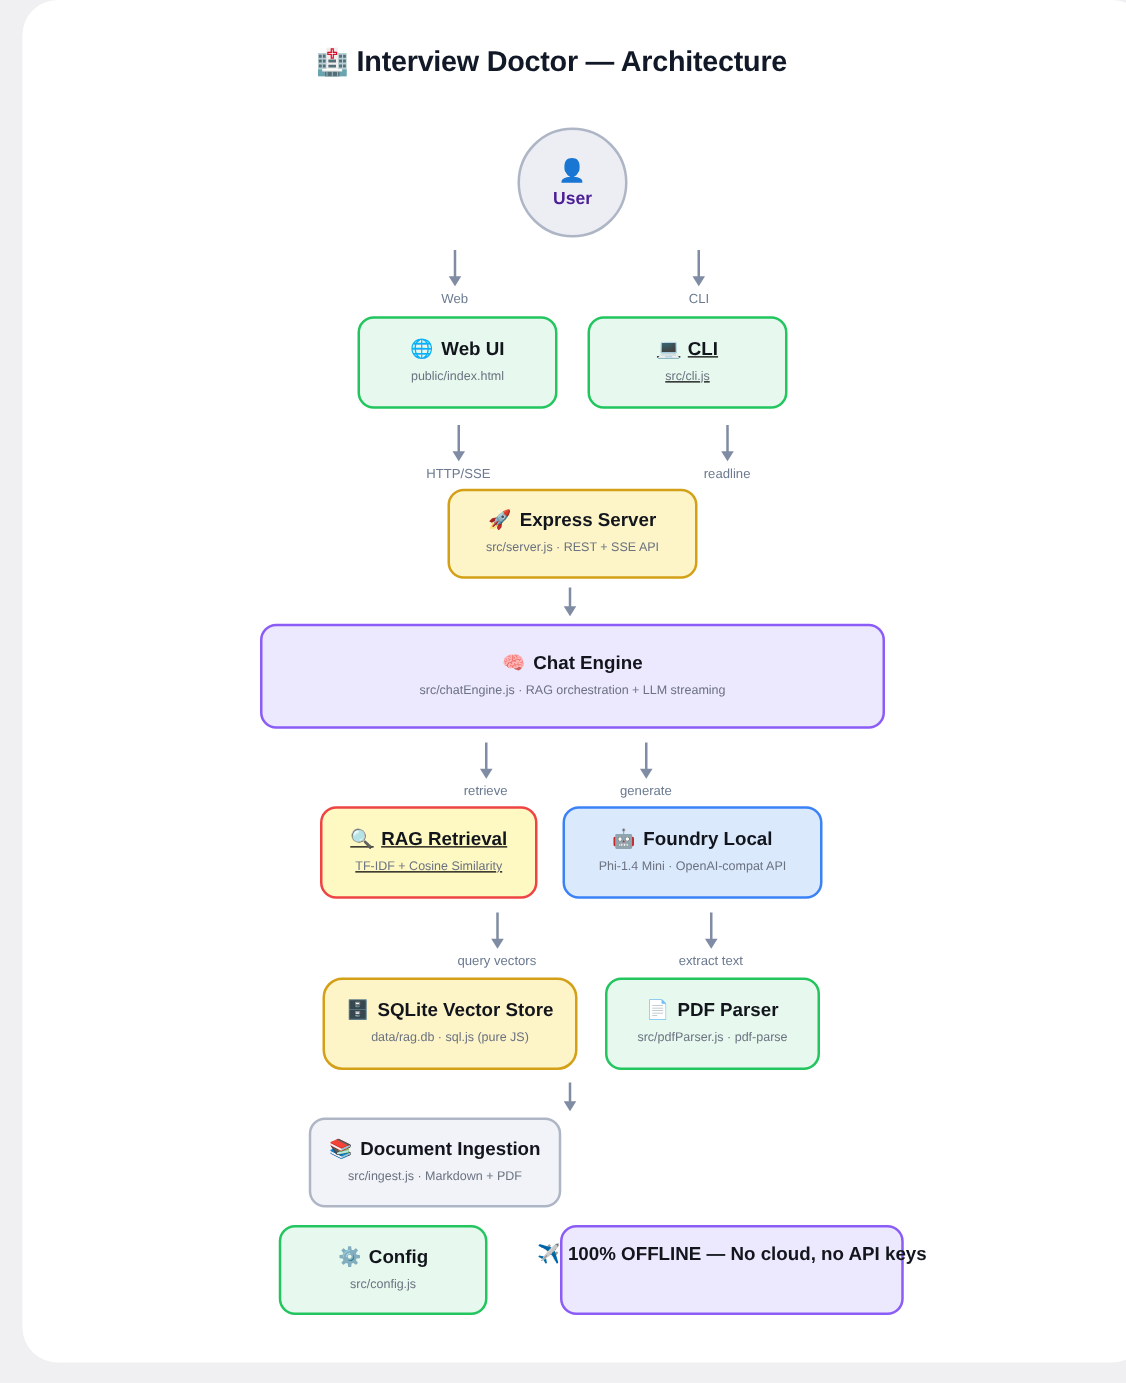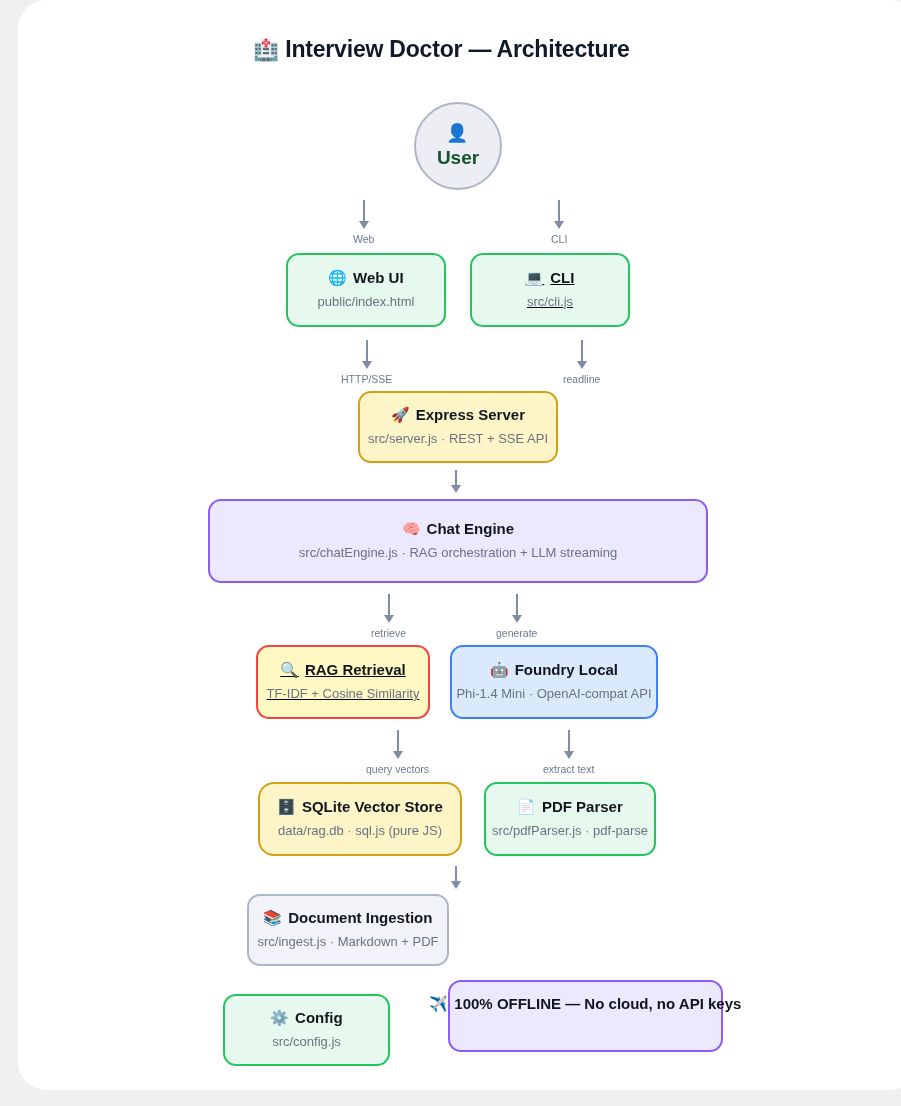--- a/index.html
+++ b/index.html
@@ -55,21 +55,21 @@
   .node .title {
     font-size: 15px;
     font-weight: bold;
     color: #12161c;
     line-height: 1.1;
     white-space: nowrap;
   }
   .node .title .emoji { margin-right: 6px; font-size: 15px; }
   .node .sub {
     margin-top: 7px;
-    font-size: 13px;
+    font-size: 10px;
     color: #6b7280;
     line-height: 1.2;
     white-space: nowrap;
   }
   .node.top-aligned { justify-content: flex-start; padding-top: 14px; }
 
   .c-green  { background: #e7f9ee; border-color: #22c55e; }
   .c-yellow { background: #fdf4c8; border-color: #d4a017; }
   .c-purple { background: #ece8fd; border-color: #8b5cf6; }
   .c-red    { background: #fef9c3; border-color: #ef4444; text-decoration: underline; }
@@ -86,23 +86,23 @@
     background: #eceef4;
     border: 2px solid #aeb6c6;
     display: flex;
     flex-direction: column;
     align-items: center;
     justify-content: center;
   }
   .user-circle .u-emoji { font-size: 18px; line-height: 1; color: #4c1d95; }
   .user-circle .u-label {
     margin-top: 5px;
-    font-size: 19px;
+    font-size: 14px;
     font-weight: bold;
-    color: #14532d;
+    color: #4c1d95;
   }
 
   
   .arrow {
     position: absolute;
     display: flex;
     flex-direction: column;
     align-items: center;
   }
   .arrow .shaft {
@@ -245,21 +245,21 @@
     <div class="head"></div>
   </div>
 
   <div class="node c-grey" style="left:247px; top:894px; width:202px; height:72px;">
     <div class="title">
       <span class="emoji">📚</span><span>Document Ingestion</span>
     </div>
     <div class="sub">src/ingest.js · Markdown + PDF</div>
   </div>
 
-  <div class="node c-green" style="left:223px; top:980px; width:167px; height:72px;margin-top:14px;">
+  <div class="node c-green" style="left:223px; top:980px; width:167px; height:72px;">
     <div class="title">
       <span class="emoji">⚙️</span><span>Config</span>
     </div>
     <div class="sub">src/config.js</div>
   </div>
   <div class="node c-purple top-aligned" style="left:412px; top:980px; width:275px; height:72px;margin-left:36px;">
     <div class="title">
       <span class="emoji">✈️</span><span>100% OFFLINE — No cloud, no API keys</span>
     </div>
   </div>

